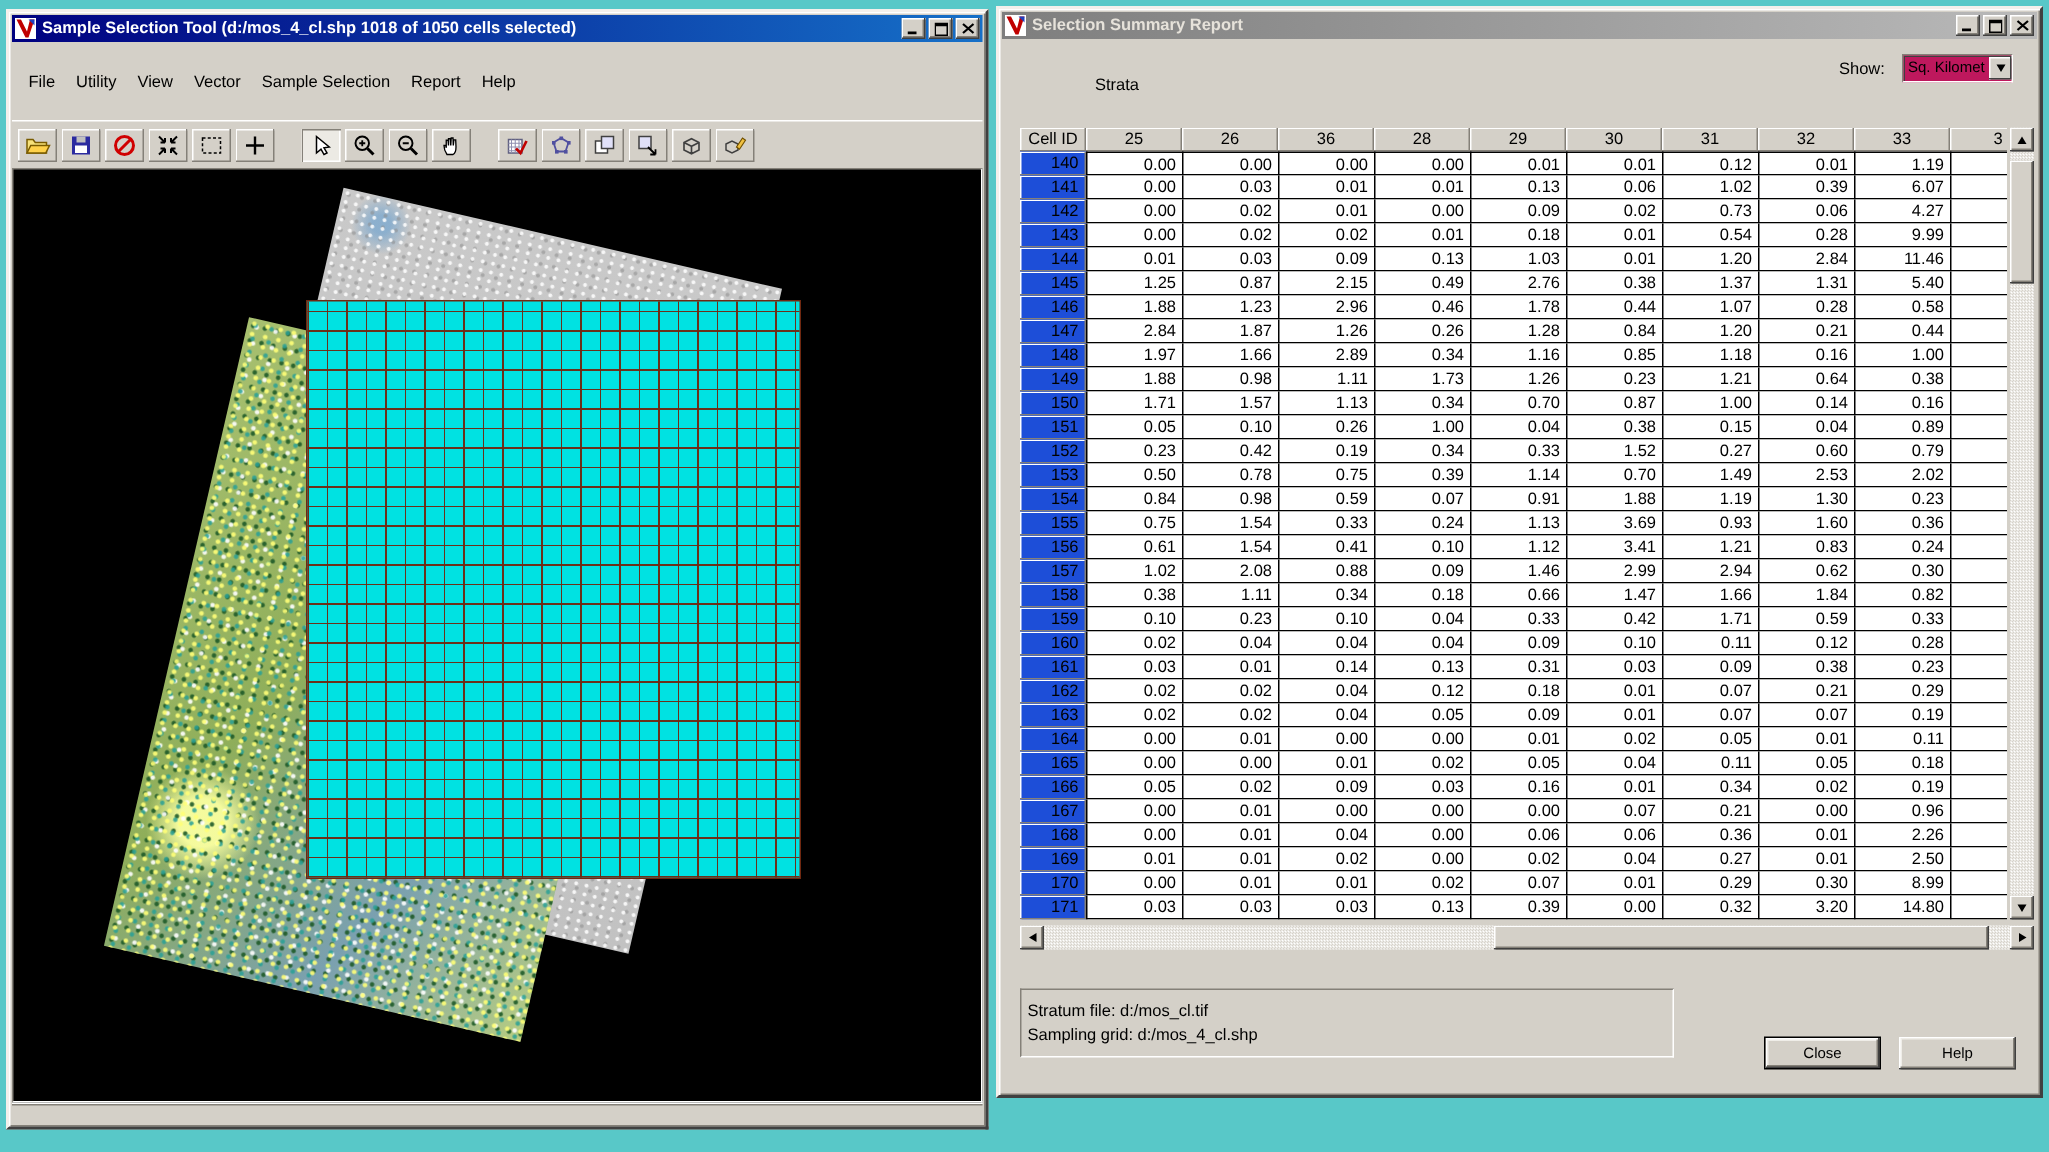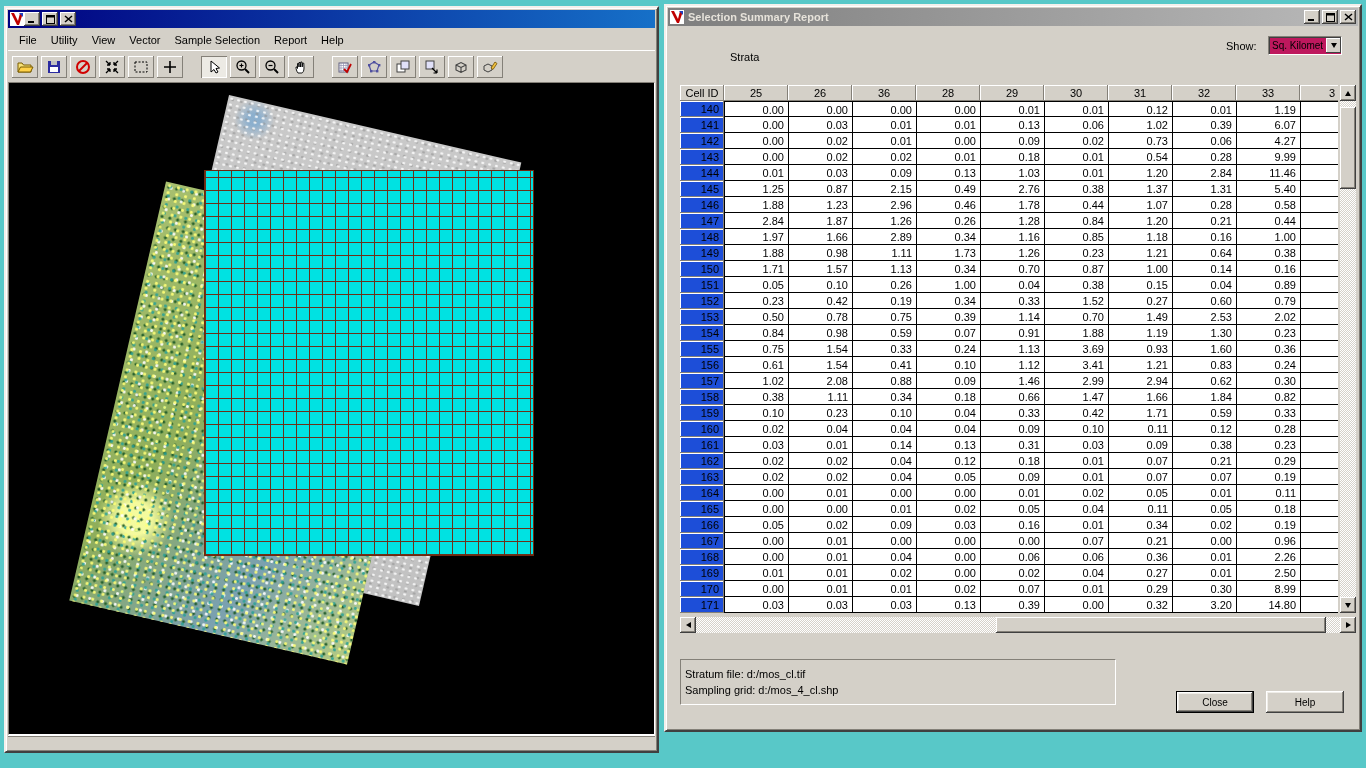--- a/index.html
+++ b/index.html
@@ -15,21 +15,21 @@
   .titlebar.active{background:linear-gradient(90deg,#000080,#1670c8);color:#fff;}
   .titlebar.inactive{background:linear-gradient(90deg,#7e7e7e,#b9b9b9);color:#e6e2da;align-items:center;}
   .title-text{font-size:11px;font-weight:bold;margin-left:4px;flex:1;white-space:nowrap;overflow:hidden;}
   .winbtns{display:flex;gap:2px;}
   .wbtn{width:16px;height:14px;background:#d4d0c8;display:flex;align-items:center;justify-content:center;
     box-shadow:inset -1px -1px 0 #404040, inset 1px 1px 0 #fff, inset -2px -2px 0 #848078;}
   .app-ico{width:14px;height:14px;display:inline-block;}
 
   
   #left-win{left:4px;top:6px;width:655px;height:747px;}
-  .menubar{flex:0 0 19px;display:flex;align-items:center;padding:1px 4px;font-size:11px;}
+  .menubar{flex:0 0 19px;display:flex;align-items:center;padding:16px 4px;font-size:11px;}
   .menu-item{padding:2px 7px;color:#000;}
   .toolbar{flex:0 0 27px;display:flex;align-items:center;padding:2px 4px;gap:3px;border-top:1px solid #fff;}
   .tbtn{width:26px;height:22px;display:flex;align-items:center;justify-content:center;background:#d4d0c8;
     box-shadow:inset -1px -1px 0 #848078, inset 1px 1px 0 #fff;}
   .tbtn.pressed{background:#eceae4;box-shadow:inset 1px 1px 0 #848078, inset -1px -1px 0 #fff;}
   .tgap{width:12px;}
   .canvas{flex:1;position:relative;overflow:hidden;background:#000;
     border:1px solid;border-color:#848078 #fff #fff #848078;}
   .sheet{position:absolute;}
   .gray-sheet{left:165px;top:40px;width:300px;height:455px;transform:rotate(13deg);
@@ -110,20 +110,21 @@
 
   <div class="win" id="left-win">
     <div class="titlebar active">
       <span class="app-ico">
         <svg width="14" height="14">
             <rect x="0" y="0" width="14" height="14" fill="#fff"></rect>
             <path d="M1 1 L7 13 L9 13 L13 1 L10 1 L8 9 L4 1 Z" fill="#c00000"></path>
             <path d="M9 1 L13 1 L13 5 Z" fill="#2040c0"></path>
           </svg>
       </span>
+      <span class="title-text">Sample Selection Tool (d:/mos_4_cl.shp 1018 of 1050 cells selected)</span>
       <span class="winbtns">
         <span class="wbtn">
             <svg width="8" height="8">
               <rect x="0" y="6" width="6" height="2" fill="#000"></rect>
             </svg>
           </span>
         <span class="wbtn">
             <svg width="9" height="9">
               <rect x="0.5" y="0.5" width="8" height="8" fill="none" stroke="#000"></rect>
               <rect x="0.5" y="0.5" width="8" height="2" fill="#000"></rect>

